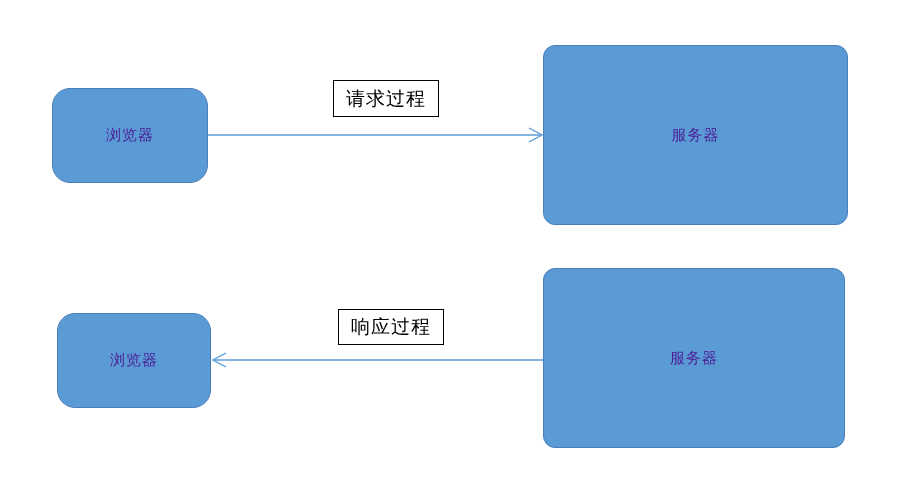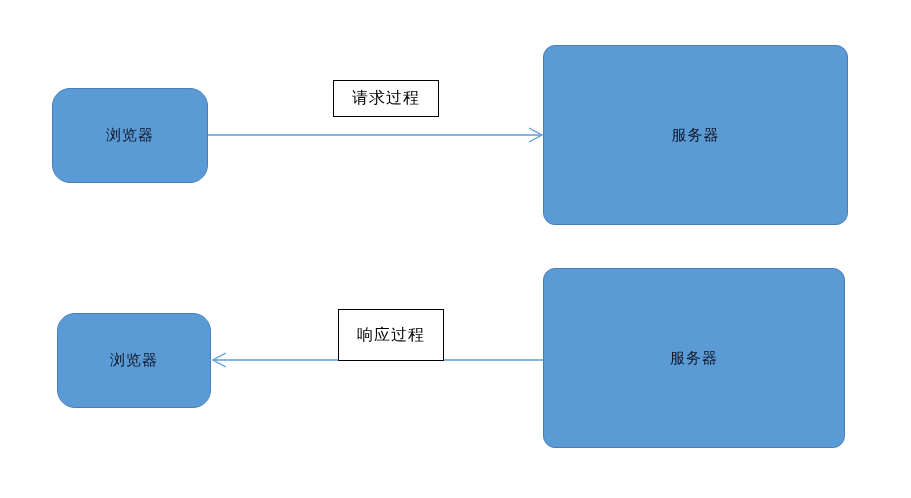--- a/index.html
+++ b/index.html
@@ -29,36 +29,36 @@
     fill: none;
   }
   .node {
     position: absolute;
     box-sizing: border-box;
     background: var(--node-fill, #5b9bd5);
     border: 1.5px solid var(--node-border, #4a7ebb);
     display: flex;
     align-items: center;
     justify-content: center;
-    color: #0f172a;
+    color: #4c1d95;
     font-size: 15px;
     letter-spacing: 1px;
   }
   .node.small { border-radius: 18px; }
   .node.large { border-radius: 12px; }
   .edge-label {
     position: absolute;
     box-sizing: border-box;
     background: #ffffff;
     border: 1px solid var(--label-border, #000000);
     display: flex;
     align-items: center;
     justify-content: center;
     color: #000000;
-    font-size: 16px;
+    font-size: 19px;
     letter-spacing: 1px;
   }
 </style>
 </head>
 <body>
 
 <div class="canvas">
 
   <svg class="arrow-layer" width="911" height="498" viewBox="0 0 911 498">
     <g>
@@ -80,21 +80,21 @@
   </div>
 
   <div class="node large" style="left:543px; top:45px; width:305px; height:180px;">
     <span>服务器</span>
   </div>
 
   <div class="node small" style="left:57px; top:313px; width:154px; height:95px;">
     <span>浏览器</span>
   </div>
 
-  <div class="edge-label" style="left:338px; top:309px; width:106px; height:52px;">
+  <div class="edge-label" style="left:338px; top:309px; width:106px; height:36px;">
     <span>响应过程</span>
   </div>
 
   <div class="node large" style="left:543px; top:268px; width:302px; height:180px;">
     <span>服务器</span>
   </div>
 
 </div>
 
 </body></html>

